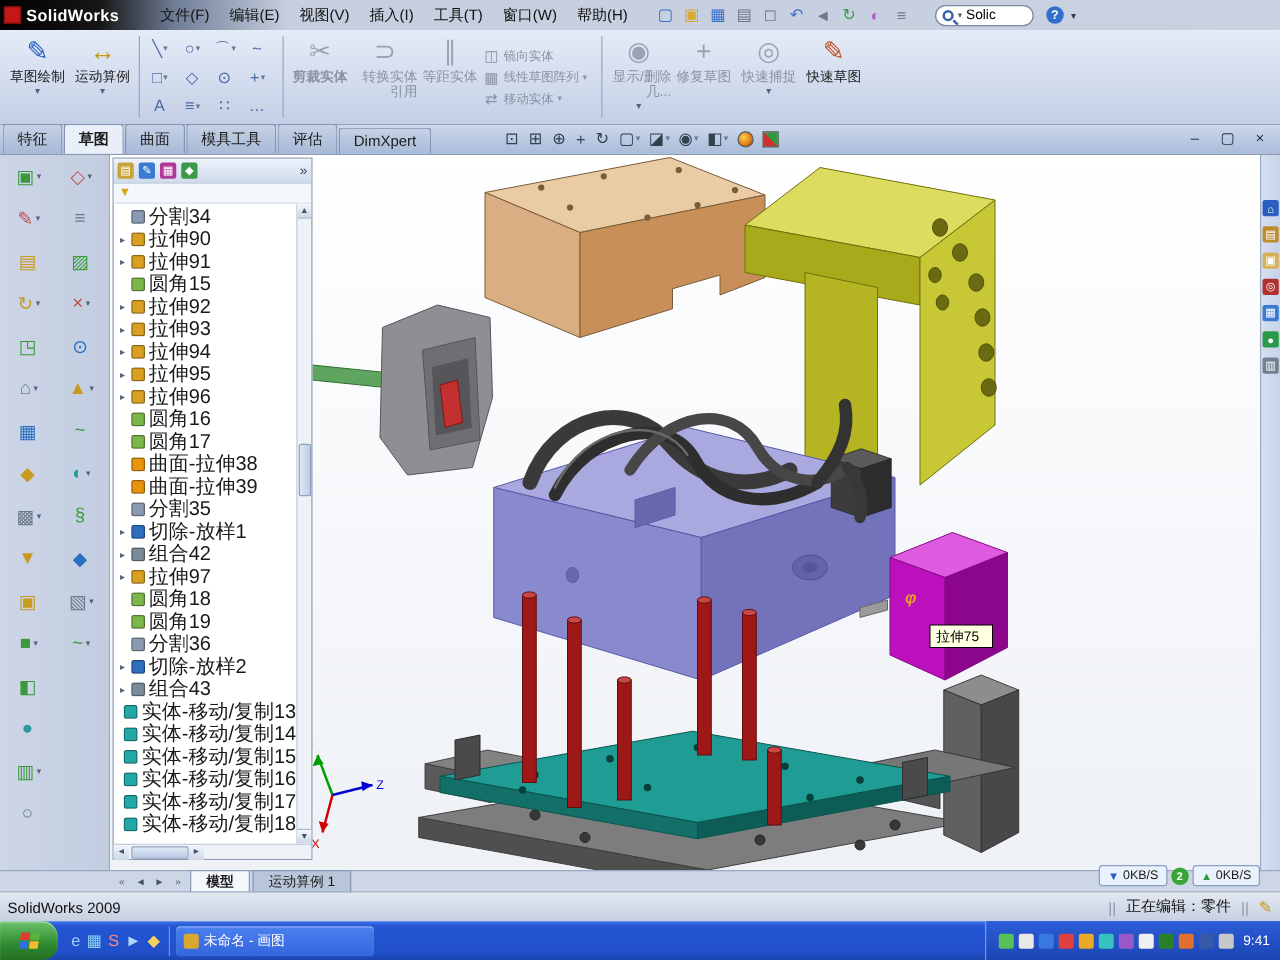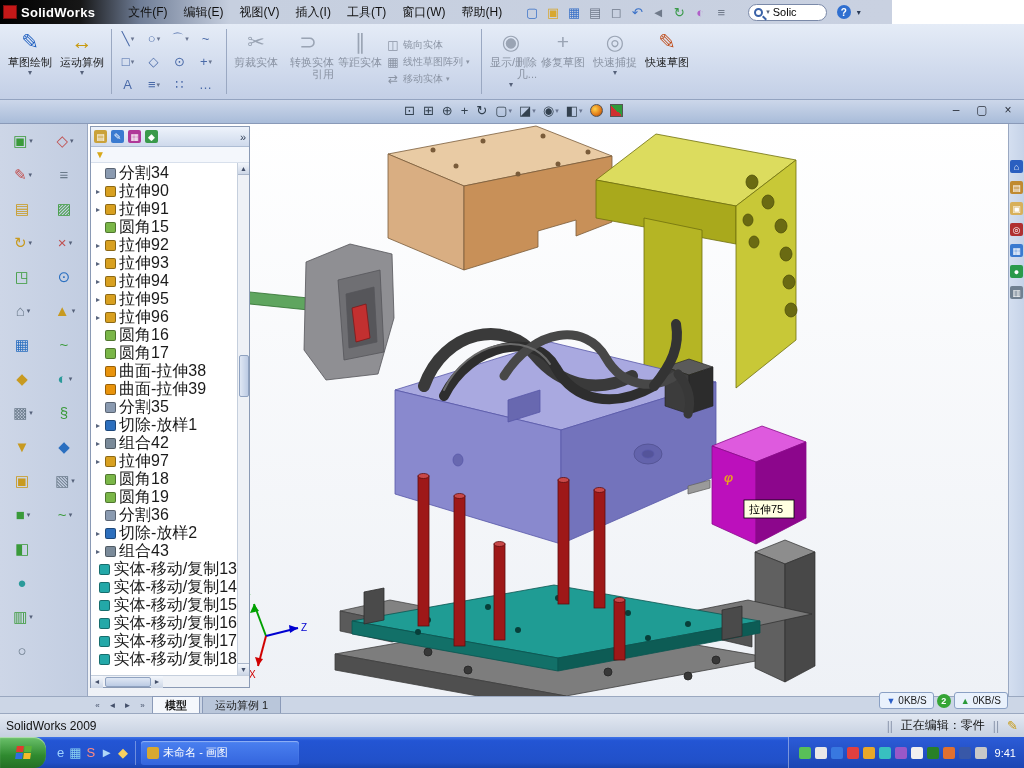--- a/index.html
+++ b/index.html
@@ -1,20 +1,20 @@
 <!DOCTYPE html>
 <html><head>
 <meta charset="utf-8">
 <style>
   *{margin:0;padding:0;box-sizing:border-box}
   html,body{width:1024px;height:768px;overflow:hidden}
   body{font-family:"Liberation Sans","DejaVu Sans",sans-serif;font-size:12px;position:relative;background:#fff;color:#1a1a1a}
 
   
-  .titlebar{position:absolute;top:0;left:0;width:892px;height:24px;display:flex;align-items:center;
+  .titlebar{position:absolute;top:0;left:0;width:1024px;height:24px;display:flex;align-items:center;
     background:linear-gradient(90deg,#000 0px,#161616 80px,#6f7d96 140px,#c6cfdf 230px,#c9d1e1 100%);}
   .app-icon{width:14px;height:14px;background:#c41818;border:1px solid #7a0e0e;margin:0 4px 0 3px;flex:none}
   .app-title{color:#fff;font-weight:bold;font-size:13px;letter-spacing:.3px;margin-right:26px;white-space:nowrap}
   .menubar{display:flex;gap:2px}
   .menu-item{padding:3px 7px;color:#111;cursor:default;white-space:nowrap}
   .std-toolbar{display:flex;align-items:center;gap:3px;margin-left:14px}
   .tb-icon{width:18px;height:18px;display:inline-flex;align-items:center;justify-content:center;font-size:13px}
   .search-wrap{margin-left:18px;display:flex;align-items:center;background:#fff;border:1px solid #7a89a8;border-radius:9px;height:17px;padding:0 5px;gap:3px}
   .search-wrap input{border:none;outline:none;width:48px;font-size:11px;font-family:inherit;background:transparent}
   .mag{width:9px;height:9px;border:2px solid #3a62a8;border-radius:50%;position:relative;flex:none}
@@ -242,21 +242,21 @@
       <div class="gcell">
         <span class="gglyph">…</span>
         <span class="garrow"></span>
       </div>
     </div>
   <div class="rsep"></div>
   <div style="display:flex">
 
       <div class="rbtn">
         <span class="ricon" style="color: rgb(154, 164, 180);">✂</span>
-        <span class="rlabel" style="color: rgb(138, 147, 163);">剪裁实体</span>
+        <span class="rlabel" style="color: rgb(138, 147, 163); font-weight: bold;">剪裁实体</span>
         <span class="rarrow"></span>
       </div>
 
       <div class="rbtn">
         <span class="ricon" style="color: rgb(154, 164, 180);">⊃</span>
         <span class="rlabel" style="color: rgb(138, 147, 163);">转换实体引用</span>
         <span class="rarrow"></span>
       </div>
 
       <div class="rbtn">
@@ -308,20 +308,29 @@
 
       <div class="rbtn">
         <span class="ricon" style="color: rgb(192, 80, 32);">✎</span>
         <span class="rlabel" style="color: rgb(26, 26, 26);">快速草图</span>
         <span class="rarrow"></span>
       </div>
     </div>
 </div>
 
 <div class="tabstrip">
+  <div style="display:flex;align-items:flex-end">
+
+  <div class="tab">特征</div>
+      <div class="tab active">草图</div>
+      <div class="tab">曲面</div>
+      <div class="tab">模具工具</div>
+      <div class="tab">评估</div>
+      <div class="tab">DimXpert</div>
+    </div>
   <div class="viewtools">
     <div style="display:flex;gap:7px">
 
         <span class="vt">
           <span>⊡</span>
           <span class="garrow"></span>
         </span>
 
         <span class="vt">
           <span>⊞</span>

